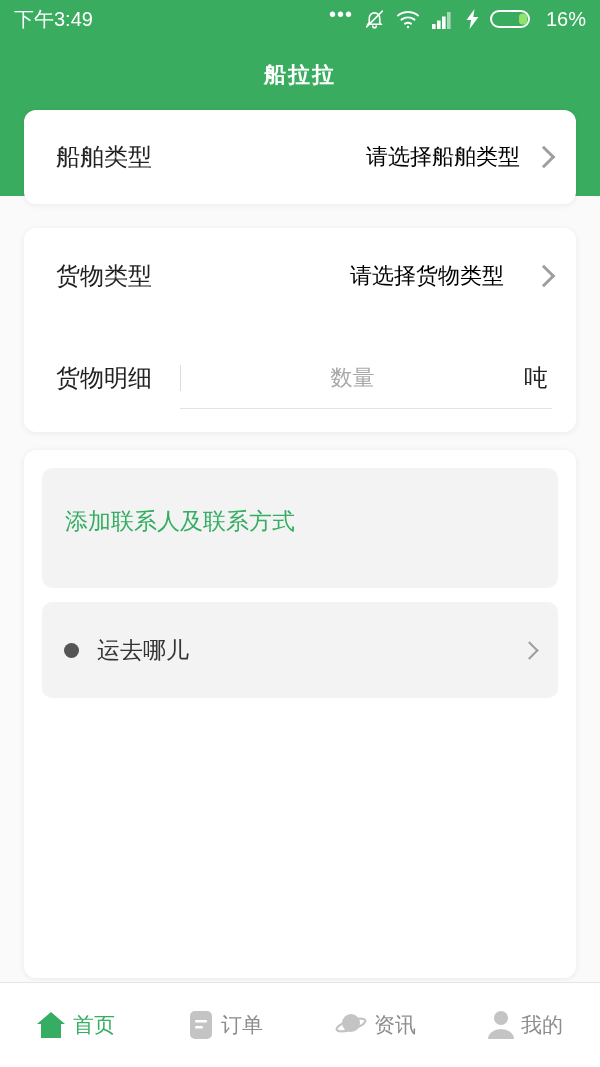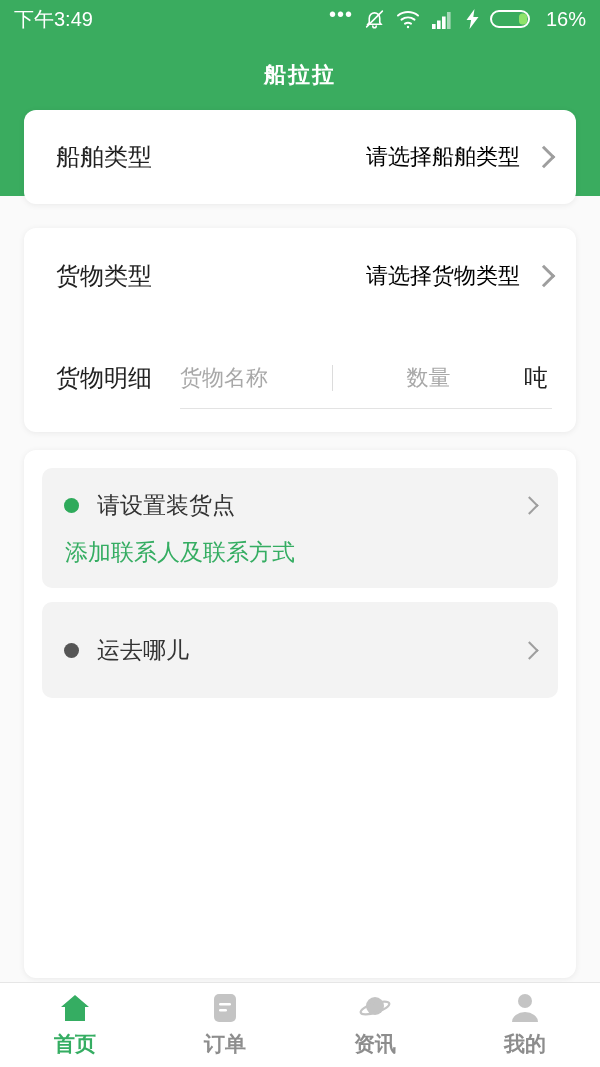--- a/index.html
+++ b/index.html
@@ -53,21 +53,21 @@
   .row-placeholder{ font-size:22px; color:#000000; }
   .chev{
     margin-left:16px; width:16px; height:16px;
     border-top:3px solid #9e9e9e; border-right:3px solid #9e9e9e;
     transform:rotate(45deg);
   }
   .chev.small{ width:13px;height:13px;border-width:2.5px; }
 
   
   #card-cargo{ top:228px; height:204px; }
-  #card-cargo .row-select{ height:96px; }
+  #card-cargo .row-select{ height:96px;gap:16px; }
   .row-detail{
     height:108px; display:flex; align-items:center;
     padding:0 24px 0 32px;
   }
   .detail-fields{
     flex:1; display:flex; align-items:center; margin-left:28px;
     border-bottom:1px solid #e3e3e3; height:62px;
   }
   .fld-name{ font-size:22px; color:#a8a8a8; width:152px; }
   .vdiv{ width:1px; height:26px; background:#dcdcdc; }
@@ -105,22 +105,22 @@
     font-family:"Liberation Sans","DejaVu Sans",sans-serif;
   }
 
   
   .tabbar{
     position:absolute; left:0; bottom:0; width:600px; height:85px;
     background:#ffffff; border-top:1px solid #e6e6e6;
     display:flex;
   }
   .tab{
-    flex:1; display:flex; flex-direction:column;
-    align-items:center; justify-content:center; gap:6px;font-weight:bold;
+    flex:1; display:flex; flex-direction:row;
+    align-items:center; justify-content:center; gap:6px;
   }
   .tab-label{ font-size:21px; color:#8d8d8d; }
   .tab.active .tab-label{ color:#35ad62; }
   .tab-ic{ height:32px; display:flex; align-items:center; }
 </style>
 </head>
 <body>
 
 <div class="header-green"></div>
 
@@ -180,37 +180,30 @@
 <div class="card" id="card-cargo">
   <div class="row-select">
     <span class="row-label">货物类型</span>
     <span class="row-spacer"></span>
     <span class="row-placeholder">请选择货物类型</span>
     <span class="chev"></span>
   </div>
   <div class="row-detail">
     <span class="row-label">货物明细</span>
     <span class="detail-fields">
-      <span class="fld-name">货物名称</span>
       <span class="vdiv"></span>
       <span class="fld-qty">数量</span>
       <span class="fld-unit">吨</span>
     </span>
   </div>
 </div>
 
 <div class="card" id="card-route">
 
   <div class="block" id="block-load">
-    <div class="block-row">
-      <span class="dot dot-green"></span>
-      <span class="block-text">请设置装货点</span>
-      <span class="block-spacer"></span>
-      <span class="chev small"></span>
-    </div>
     <div class="link-green">添加联系人及联系方式</div>
   </div>
 
   <div class="block" id="block-dest">
     <div class="block-row">
       <span class="dot dot-dark"></span>
       <span class="block-text">运去哪儿</span>
       <span class="block-spacer"></span>
       <span class="chev small"></span>
     </div>

